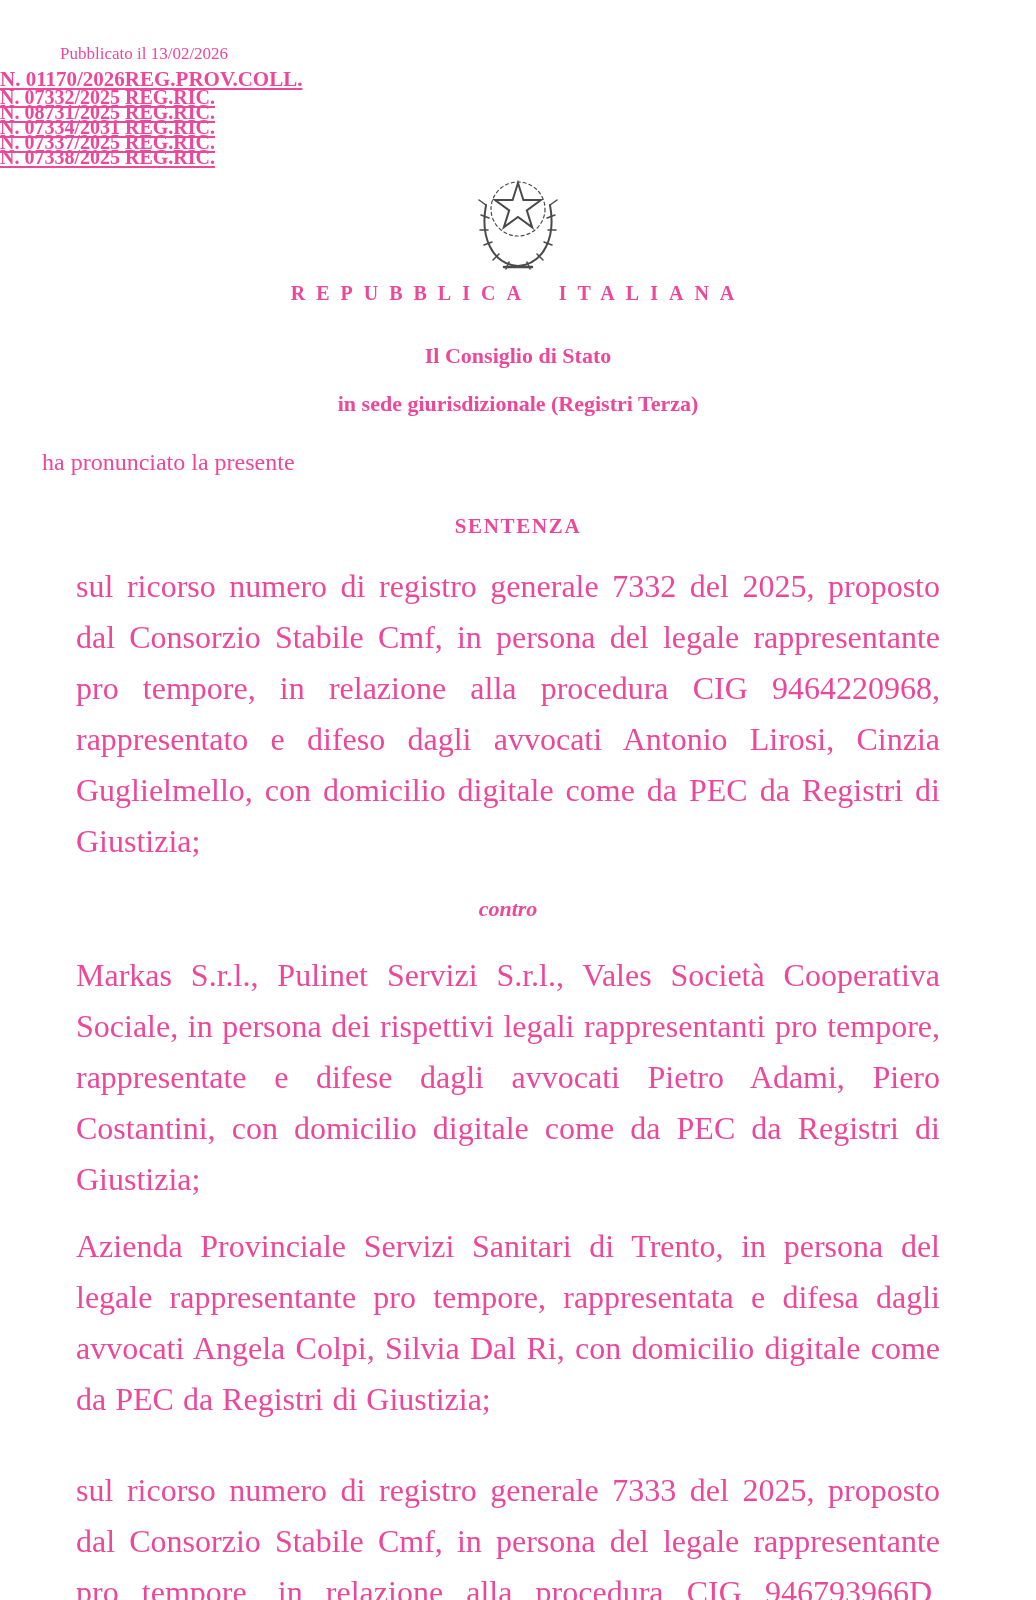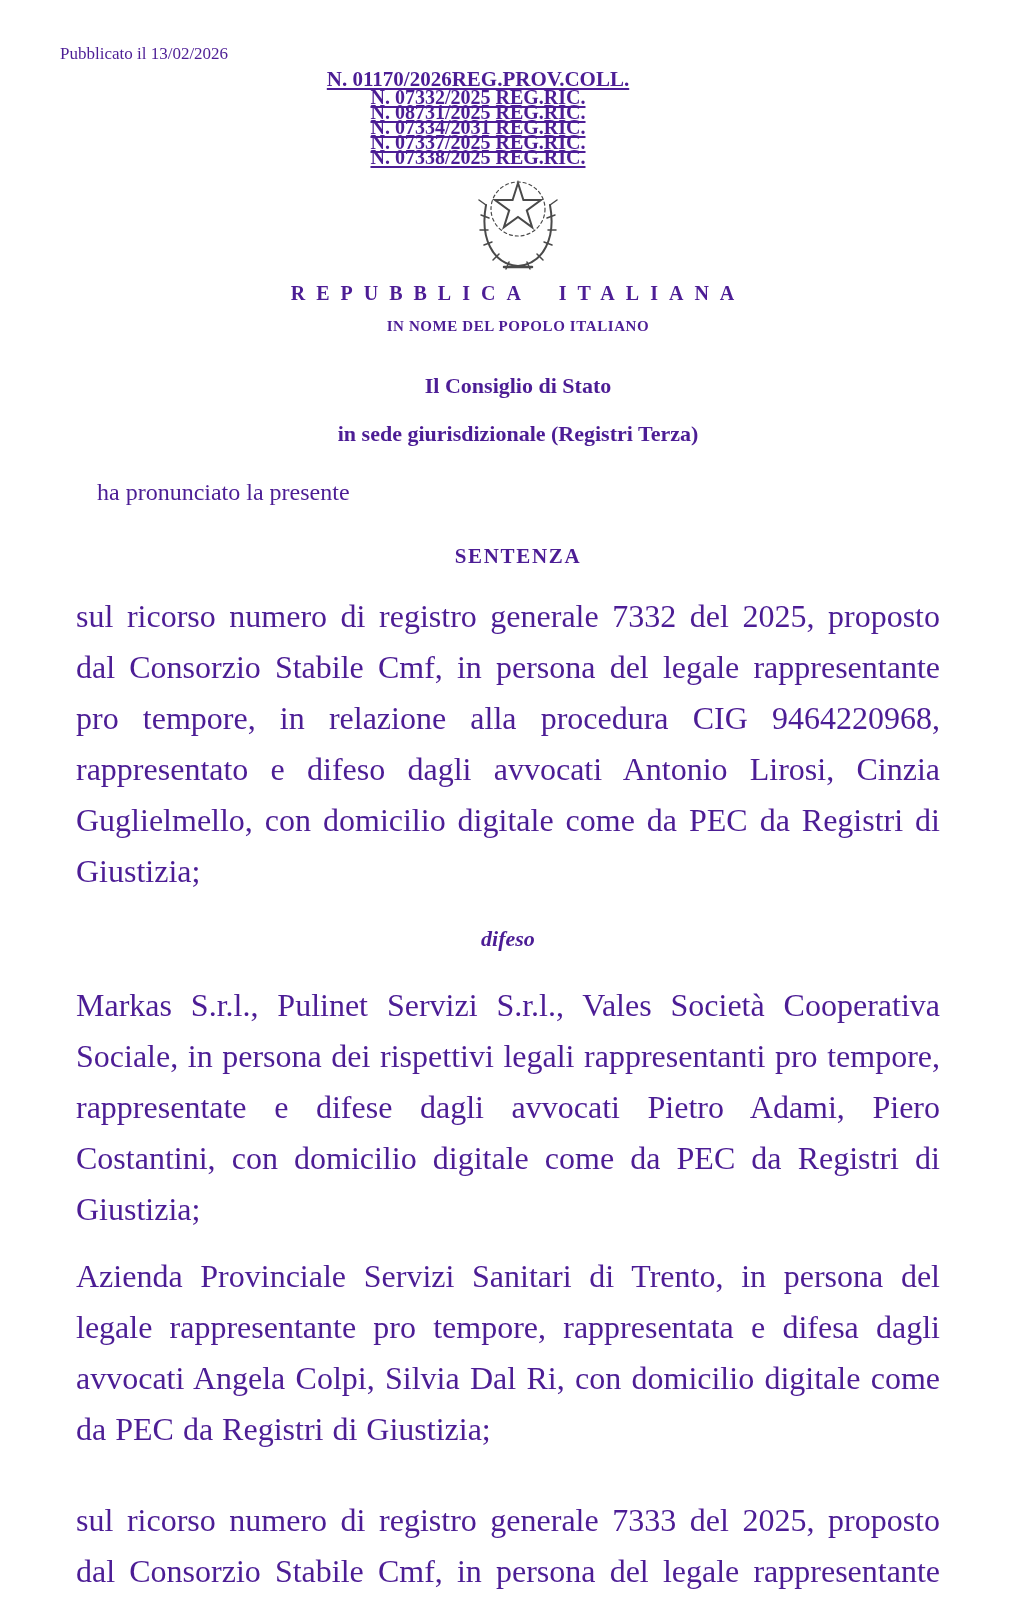--- a/index.html
+++ b/index.html
@@ -1,32 +1,32 @@
 <!DOCTYPE html>
 <html><head>
 <meta charset="utf-8">
 <style>
   html, body { margin: 0; padding: 0; background: #ffffff; }
   .page {
     width: 1036px;
     height: 1600px;
     background: #ffffff;
-    color: #4c1d95;
+    color: #ec4899;
     font-family: "Liberation Serif", serif;
     overflow: hidden;
     position: relative;
   }
   .published {
     margin: 44px 0 0 60px;
     font-size: 17px;
     line-height: 20px;
   }
   .registry {
     margin: 4px 80px 0 0;
-    text-align: center;
+    text-align: left;
     font-weight: bold;
   }
   .reg-main {
     font-size: 21px;
     line-height: 22px;
     text-decoration: underline;
     text-underline-offset: 2px;
   }
   .reg-line {
     font-size: 20px;
@@ -65,21 +65,21 @@
   }
   .section {
     margin-top: 22px;
     text-align: center;
     font-weight: bold;
     font-size: 22px;
     line-height: 26px;
   }
   .pronounce {
     margin-top: 30px;
-    padding-left: 97px;
+    padding-left: 42px;
     font-size: 24px;
     line-height: 30px;
   }
   .judgment {
     margin-top: 36px;
     text-align: center;
     font-weight: bold;
     font-size: 21px;
     letter-spacing: 0.08em;
     line-height: 26px;
@@ -131,27 +131,26 @@
         <path d="M48 95 C 22 93, 10 66, 16 34"></path>
         <path d="M48 95 C 74 93, 86 66, 80 34"></path>
         <path d="M16 34 l-7 -5 M19 47 l-8 -3 M18 59 l-8 0 M22 71 l-8 3 M29 83 l-6 6 M39 91 l-3 7" stroke-width="1.5"></path>
         <path d="M80 34 l7 -5 M77 47 l8 -3 M78 59 l8 0 M74 71 l8 3 M67 83 l6 6 M57 91 l3 7" stroke-width="1.5"></path>
         <path d="M34 96 h28" stroke-width="2.5"></path>
       </g>
     </svg>
   </div>
 
   <div class="republic">REPUBBLICA ITALIANA</div>
-  <div class="in-name">IN NOME DEL POPOLO ITALIANO</div>
   <div class="court">Il Consiglio di Stato</div>
   <div class="section">in sede giurisdizionale (Registri Terza)</div>
   <div class="pronounce">ha pronunciato la presente</div>
   <div class="judgment">SENTENZA</div>
 
   <div class="body-text">
     <p class="para">sul ricorso numero di registro generale 7332 del 2025, proposto dal Consorzio Stabile Cmf, in persona del legale rappresentante pro tempore, in relazione alla procedura CIG 9464220968, rappresentato e difeso dagli avvocati Antonio Lirosi, Cinzia Guglielmello, con domicilio digitale come da PEC da Registri di Giustizia;</p>
-    <p class="contro">difeso</p>
+    <p class="contro">contro</p>
     <p class="para">Markas S.r.l., Pulinet Servizi S.r.l., Vales Società Cooperativa Sociale, in persona dei rispettivi legali rappresentanti pro tempore, rappresentate e difese dagli avvocati Pietro Adami, Piero Costantini, con domicilio digitale come da PEC da Registri di Giustizia;</p>
     <p class="para">Azienda Provinciale Servizi Sanitari di Trento, in persona del legale rappresentante pro tempore, rappresentata e difesa dagli avvocati Angela Colpi, Silvia Dal Ri, con domicilio digitale come da PEC da Registri di Giustizia;</p>
     <p class="para para-gap">sul ricorso numero di registro generale 7333 del 2025, proposto dal Consorzio Stabile Cmf, in persona del legale rappresentante pro tempore, in relazione alla procedura CIG 946793966D, rappresentato e difeso dagli avvocati Antonio Lirosi, Cinzia Guglielmello, con domicilio digitale come da PEC da Registri di Giustizia;</p>
   </div>
 
 </div>
 
 </body></html>

